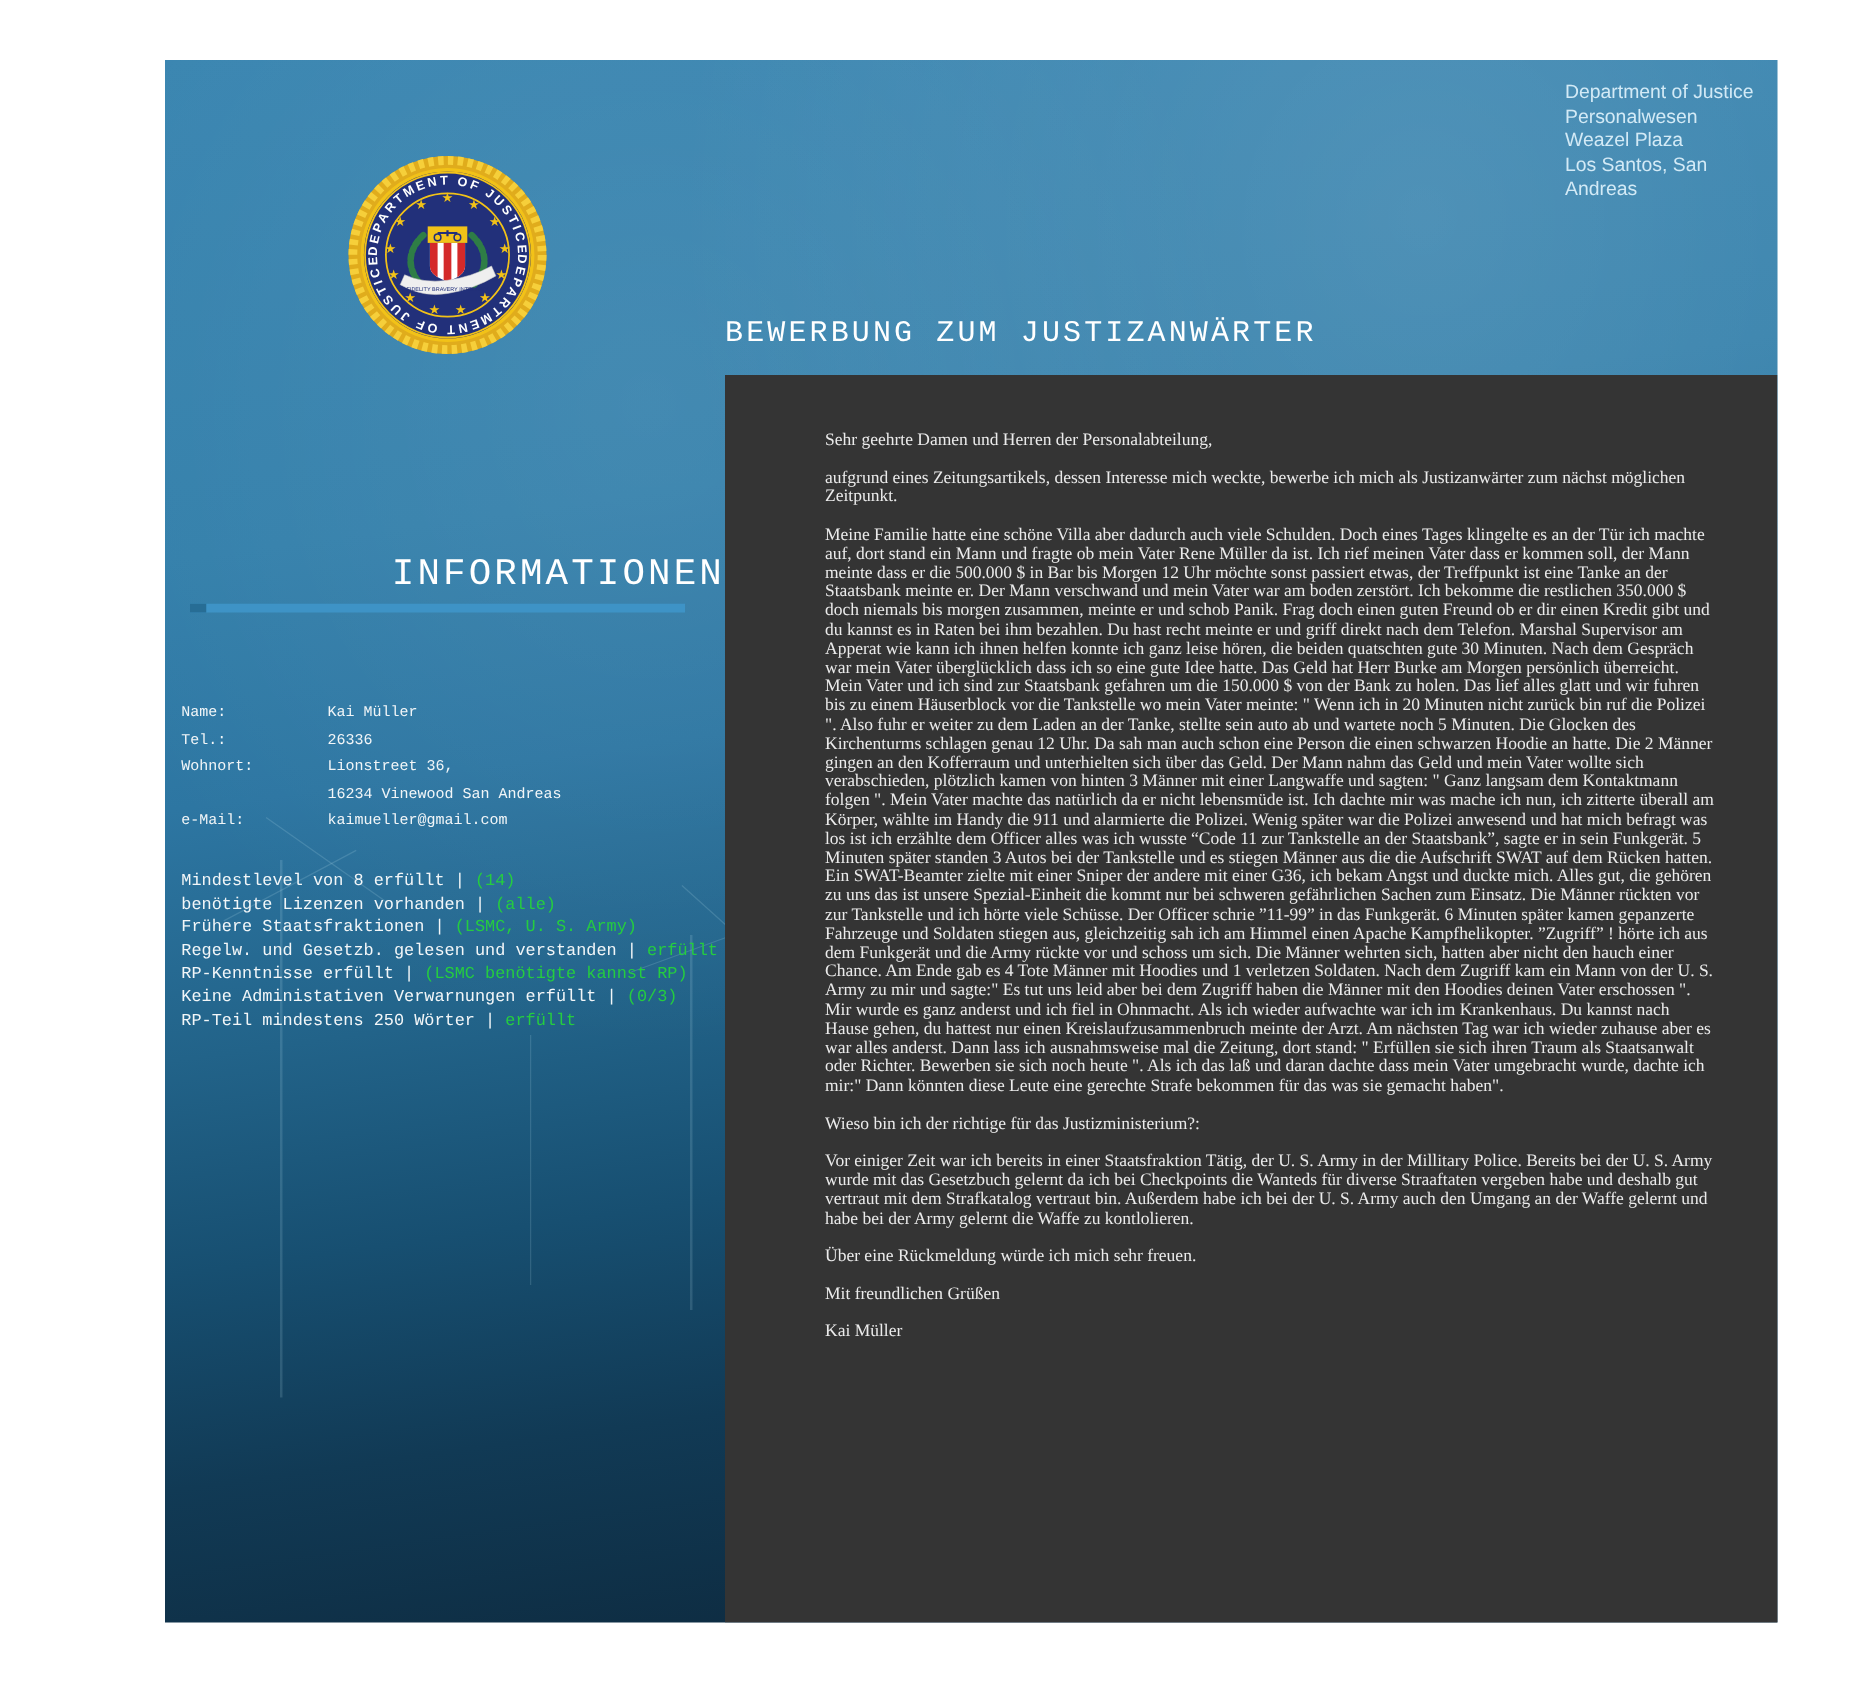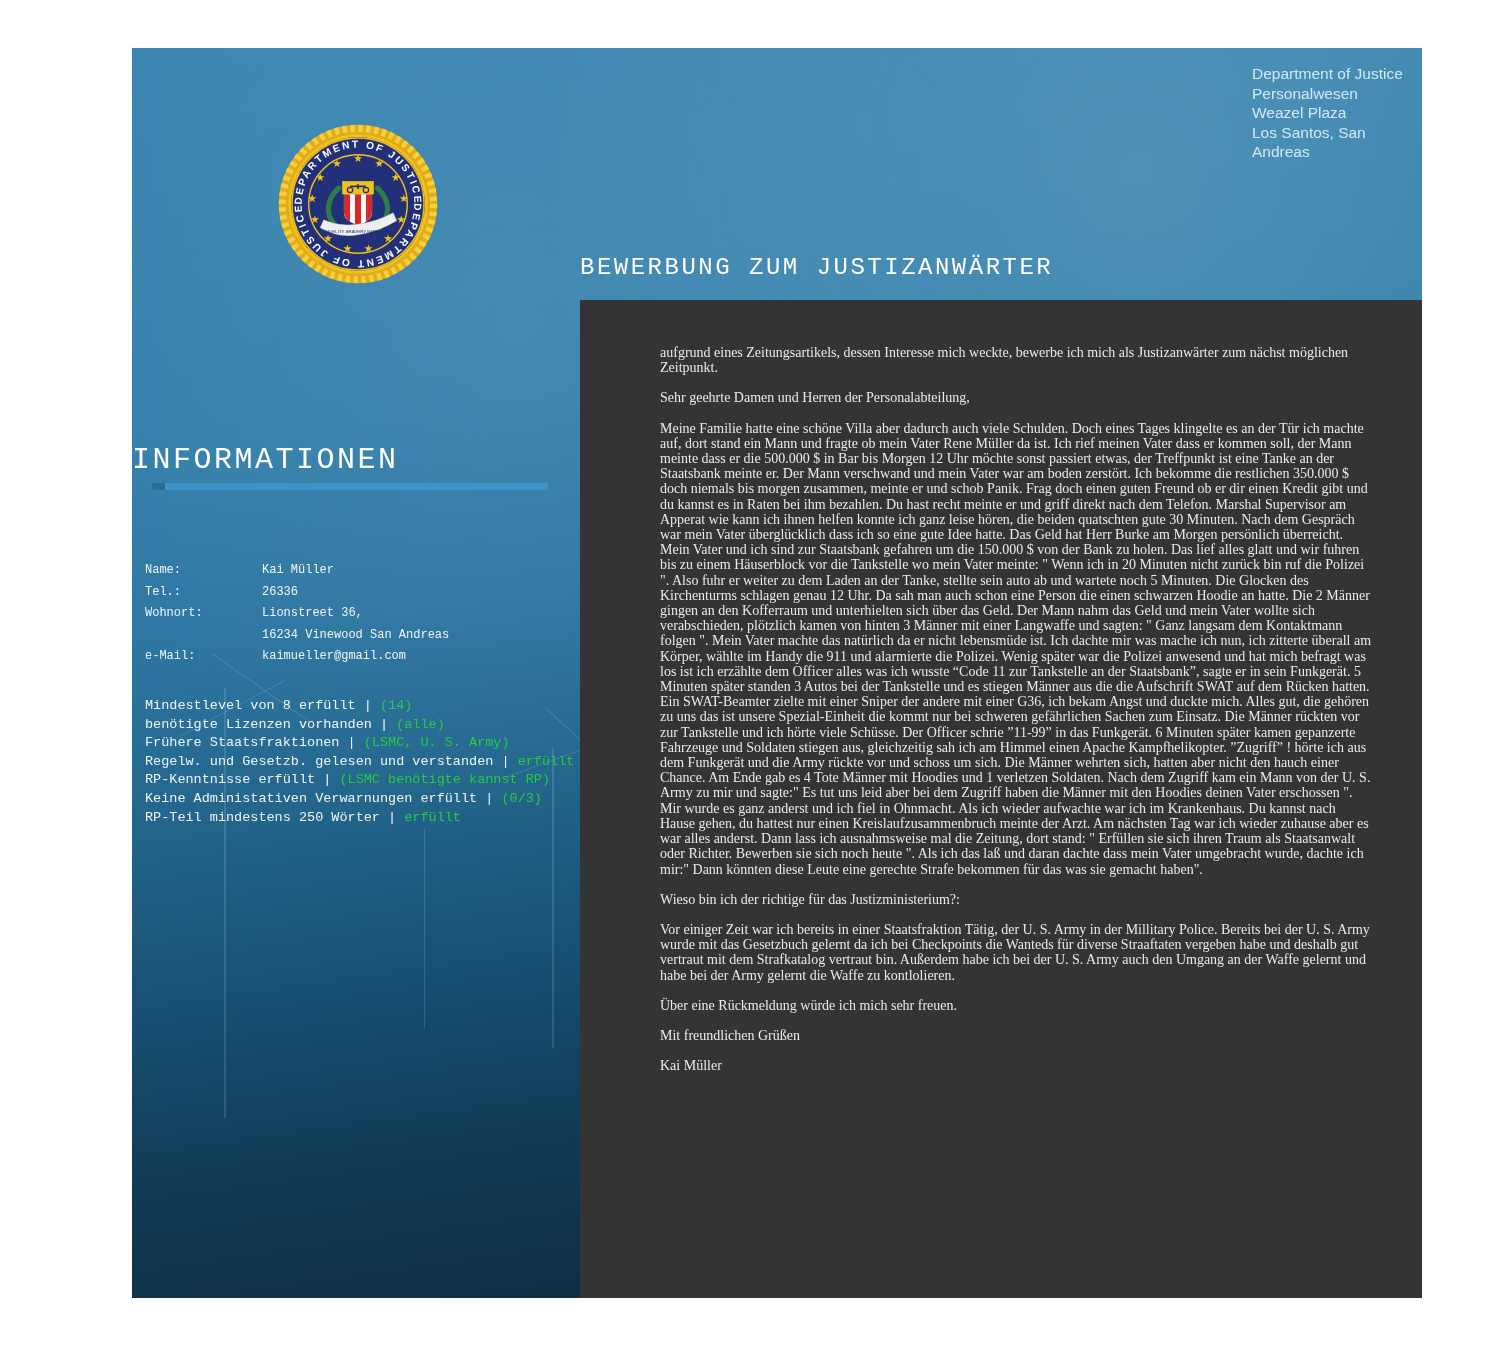--- a/index.html
+++ b/index.html
@@ -38,21 +38,21 @@
 
   
   .letter-title {
     position:absolute; left:448px; top:206px; width:842px; text-align:left;
     font-family:"Liberation Mono","DejaVu Sans Mono",monospace;
     font-size:24px; letter-spacing:2.5px; color:#ffffff; font-weight:400;
     white-space:nowrap;
   }
   
   .sidebar-title {
-    position:absolute; left:0; top:395px; width:448px; text-align:left;
+    position:absolute; left:0; top:395px; width:448px; text-align:right;
     font-family:"Liberation Mono","DejaVu Sans Mono",monospace;
     font-size:30px; letter-spacing:2.5px; color:#ffffff;
   }
   .sidebar-underline {
     position:absolute; left:20px; top:435px; width:396px; height:7px;
     background:#3e93c6;
   }
   .sidebar-underline::before {
     content:""; position:absolute; left:0; top:0; width:13px; height:7px;
     background:#27false:#27false; background:#276d95;
@@ -190,22 +190,22 @@
       <div><span>Mindestlevel von 8 erfüllt | </span><span class="status">(14)</span></div>
       <div><span>benötigte Lizenzen vorhanden | </span><span class="status">(alle)</span></div>
       <div><span>Frühere Staatsfraktionen | </span><span class="status">(LSMC, U. S. Army)</span></div>
       <div><span>Regelw. und Gesetzb. gelesen und verstanden | </span><span class="status">erfüllt</span></div>
       <div><span>RP-Kenntnisse erfüllt | </span><span class="status">(LSMC benötigte kannst RP)</span></div>
       <div><span>Keine Administativen Verwarnungen erfüllt | </span><span class="status">(0/3)</span></div>
       <div><span>RP-Teil mindestens 250 Wörter | </span><span class="status">erfüllt</span></div>
     </div>
 
     <div class="letter-panel">
+      <p>Sehr geehrte Damen und Herren der Personalabteilung,</p>
       <p>aufgrund eines Zeitungsartikels, dessen Interesse mich weckte, bewerbe ich mich als Justizanwärter zum nächst möglichen Zeitpunkt.</p>
-      <p>Sehr geehrte Damen und Herren der Personalabteilung,</p>
       <p>Meine Familie hatte eine schöne Villa aber dadurch auch viele Schulden. Doch eines Tages klingelte es an der Tür ich machte auf, dort stand ein Mann und fragte ob mein Vater Rene Müller da ist. Ich rief meinen Vater dass er kommen soll, der Mann meinte dass er die 500.000 $ in Bar bis Morgen 12 Uhr möchte sonst passiert etwas, der Treffpunkt ist eine Tanke an der Staatsbank meinte er. Der Mann verschwand und mein Vater war am boden zerstört. Ich bekomme die restlichen 350.000 $ doch niemals bis morgen zusammen, meinte er und schob Panik. Frag doch einen guten Freund ob er dir einen Kredit gibt und du kannst es in Raten bei ihm bezahlen. Du hast recht meinte er und griff direkt nach dem Telefon. Marshal Supervisor am Apperat wie kann ich ihnen helfen konnte ich ganz leise hören, die beiden quatschten gute 30 Minuten. Nach dem Gespräch war mein Vater überglücklich dass ich so eine gute Idee hatte. Das Geld hat Herr Burke am Morgen persönlich überreicht. Mein Vater und ich sind zur Staatsbank gefahren um die 150.000 $ von der Bank zu holen. Das lief alles glatt und wir fuhren bis zu einem Häuserblock vor die Tankstelle wo mein Vater meinte: " Wenn ich in 20 Minuten nicht zurück bin ruf die Polizei ". Also fuhr er weiter zu dem Laden an der Tanke, stellte sein auto ab und wartete noch 5 Minuten. Die Glocken des Kirchenturms schlagen genau 12 Uhr. Da sah man auch schon eine Person die einen schwarzen Hoodie an hatte. Die 2 Männer gingen an den Kofferraum und unterhielten sich über das Geld. Der Mann nahm das Geld und mein Vater wollte sich verabschieden, plötzlich kamen von hinten 3 Männer mit einer Langwaffe und sagten: " Ganz langsam dem Kontaktmann folgen ". Mein Vater machte das natürlich da er nicht lebensmüde ist. Ich dachte mir was mache ich nun, ich zitterte überall am Körper, wählte im Handy die 911 und alarmierte die Polizei. Wenig später war die Polizei anwesend und hat mich befragt was los ist ich erzählte dem Officer alles was ich wusste “Code 11 zur Tankstelle an der Staatsbank”, sagte er in sein Funkgerät. 5 Minuten später standen 3 Autos bei der Tankstelle und es stiegen Männer aus die die Aufschrift SWAT auf dem Rücken hatten. Ein SWAT-Beamter zielte mit einer Sniper der andere mit einer G36, ich bekam Angst und duckte mich. Alles gut, die gehören zu uns das ist unsere Spezial-Einheit die kommt nur bei schweren gefährlichen Sachen zum Einsatz. Die Männer rückten vor zur Tankstelle und ich hörte viele Schüsse. Der Officer schrie ”11-99” in das Funkgerät. 6 Minuten später kamen gepanzerte Fahrzeuge und Soldaten stiegen aus, gleichzeitig sah ich am Himmel einen Apache Kampfhelikopter. ”Zugriff” ! hörte ich aus dem Funkgerät und die Army rückte vor und schoss um sich. Die Männer wehrten sich, hatten aber nicht den hauch einer Chance. Am Ende gab es 4 Tote Männer mit Hoodies und 1 verletzen Soldaten. Nach dem Zugriff kam ein Mann von der U. S. Army zu mir und sagte:" Es tut uns leid aber bei dem Zugriff haben die Männer mit den Hoodies deinen Vater erschossen ". Mir wurde es ganz anderst und ich fiel in Ohnmacht. Als ich wieder aufwachte war ich im Krankenhaus. Du kannst nach Hause gehen, du hattest nur einen Kreislaufzusammenbruch meinte der Arzt. Am nächsten Tag war ich wieder zuhause aber es war alles anderst. Dann lass ich ausnahmsweise mal die Zeitung, dort stand: " Erfüllen sie sich ihren Traum als Staatsanwalt oder Richter. Bewerben sie sich noch heute ". Als ich das laß und daran dachte dass mein Vater umgebracht wurde, dachte ich mir:" Dann könnten diese Leute eine gerechte Strafe bekommen für das was sie gemacht haben".</p>
       <p>Wieso bin ich der richtige für das Justizministerium?:</p>
       <p>Vor einiger Zeit war ich bereits in einer Staatsfraktion Tätig, der U. S. Army in der Millitary Police. Bereits bei der U. S. Army wurde mit das Gesetzbuch gelernt da ich bei Checkpoints die Wanteds für diverse Straaftaten vergeben habe und deshalb gut vertraut mit dem Strafkatalog vertraut bin.  Außerdem habe ich bei der U. S. Army auch den Umgang an der Waffe gelernt und habe bei der Army gelernt die Waffe zu kontlolieren.</p>
       <p>Über eine Rückmeldung würde ich mich sehr freuen.</p>
       <p>Mit freundlichen Grüßen</p>
       <p>Kai Müller</p>
     </div>
 
   </div>
 </div>

